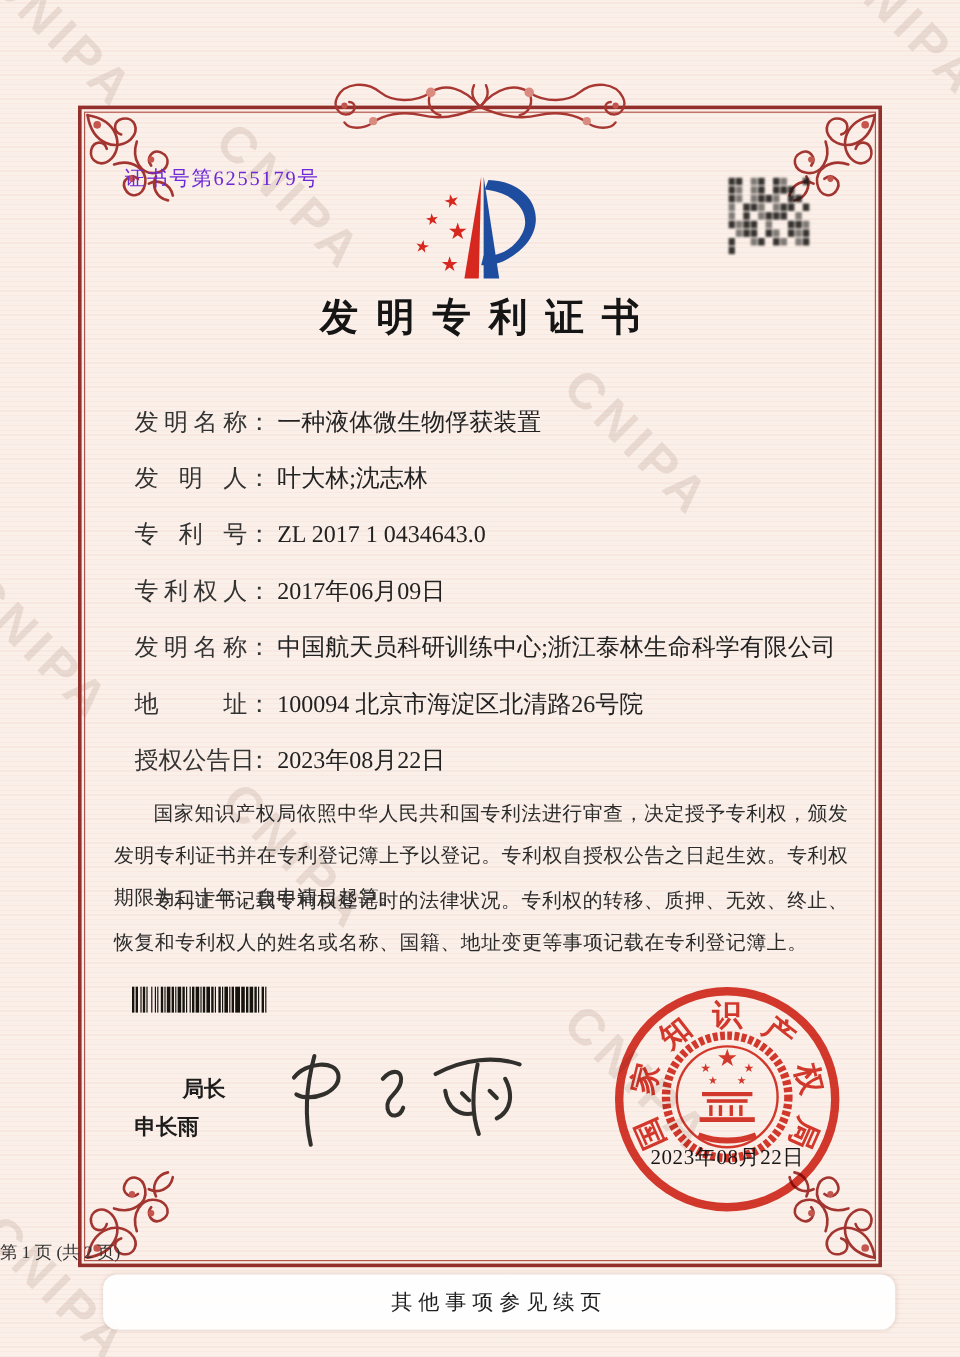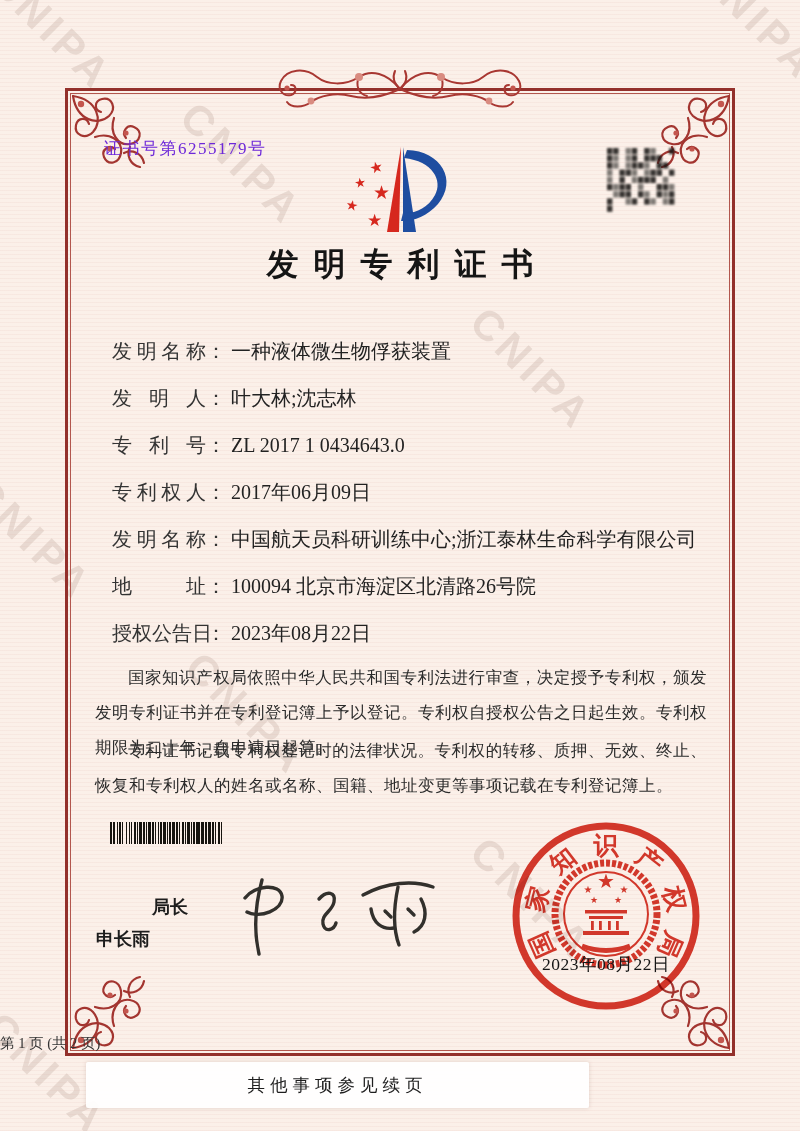--- a/index.html
+++ b/index.html
@@ -37,28 +37,28 @@
   .lbl{display:inline-block;width:94px;text-align:justify;text-align-last:justify;color:#333;}
   .colon{color:#333;}
   .val{margin-left:5px;}
   .grant2{position:absolute;left:400px;top:0;}
   .para{
     position:absolute;left:95px;width:612px;z-index:5;
     font-size:16.5px;line-height:35px;color:#2b2b2b;text-align:justify;text-indent:2em;letter-spacing:.5px;
   }
   .barcode1d{position:absolute;left:110px;top:822px;z-index:5;filter:blur(.3px);}
   .sig-title{position:absolute;left:112px;top:895px;font-family:"Liberation Sans","DejaVu Sans",sans-serif;font-weight:600;font-size:18px;color:#1d1d1d;z-index:5;margin-left:40px;}
-  .sig-name{position:absolute;left:96px;top:927px;font-family:"Liberation Sans","DejaVu Sans",sans-serif;font-weight:600;font-size:18px;color:#1d1d1d;z-index:5;}
+  .sig-name{position:absolute;left:112px;top:927px;font-family:"Liberation Sans","DejaVu Sans",sans-serif;font-weight:600;font-size:18px;color:#1d1d1d;z-index:5;}
   .sig-script{position:absolute;left:235px;top:868px;z-index:5;}
   .seal{position:absolute;left:508px;top:818px;width:196px;height:196px;z-index:6;mix-blend-mode:multiply;opacity:.95;}
   .seal-date{position:absolute;left:514px;top:952px;width:184px;text-align:center;font-size:17.5px;color:#161616;z-index:7;letter-spacing:.5px;}
   .page-num{position:absolute;left:0;top:1034px;width:100%;text-align:left;font-size:14.5px;color:#333;z-index:5;}
   .cont-strip{
-    position:absolute;left:86px;top:1062px;width:503px;height:46px;z-index:5;
-    background:rgba(255,255,255,0.93);border-radius:2px;box-shadow:0 0 4px rgba(150,110,100,.25);
+    position:absolute;left:86px;top:1062px;width:660px;height:46px;z-index:5;
+    background:rgba(255,255,255,0.93);border-radius:12px;box-shadow:0 0 4px rgba(150,110,100,.25);
   }
   .cont-note{display:block;text-align:center;line-height:46px;font-size:17.5px;letter-spacing:5px;color:#1e1e1e;}
 </style>
 </head>
 <body>
 
 <svg width="0" height="0" style="position:absolute" aria-hidden="true">
   <defs>
     <symbol id="cornerOrn" viewBox="0 0 84 84">
       <g stroke="#a33530" fill="none" stroke-width="2.2" stroke-linecap="round">

